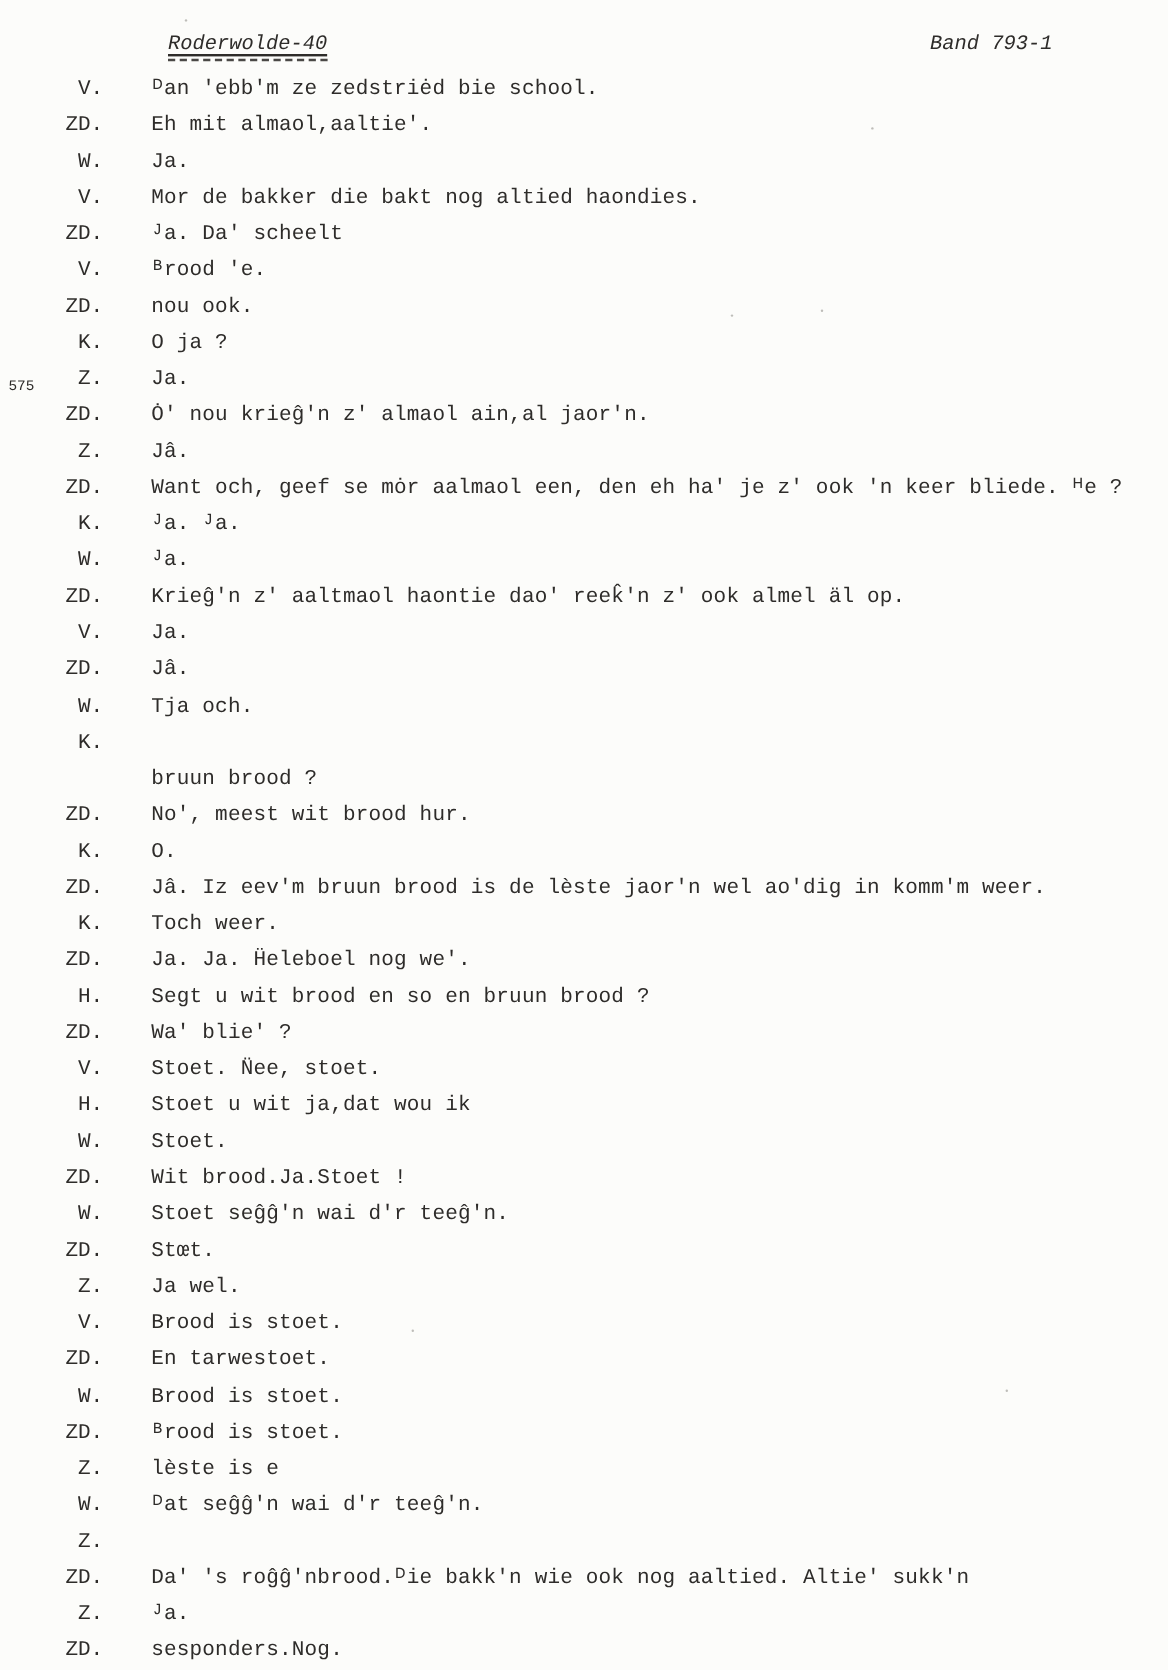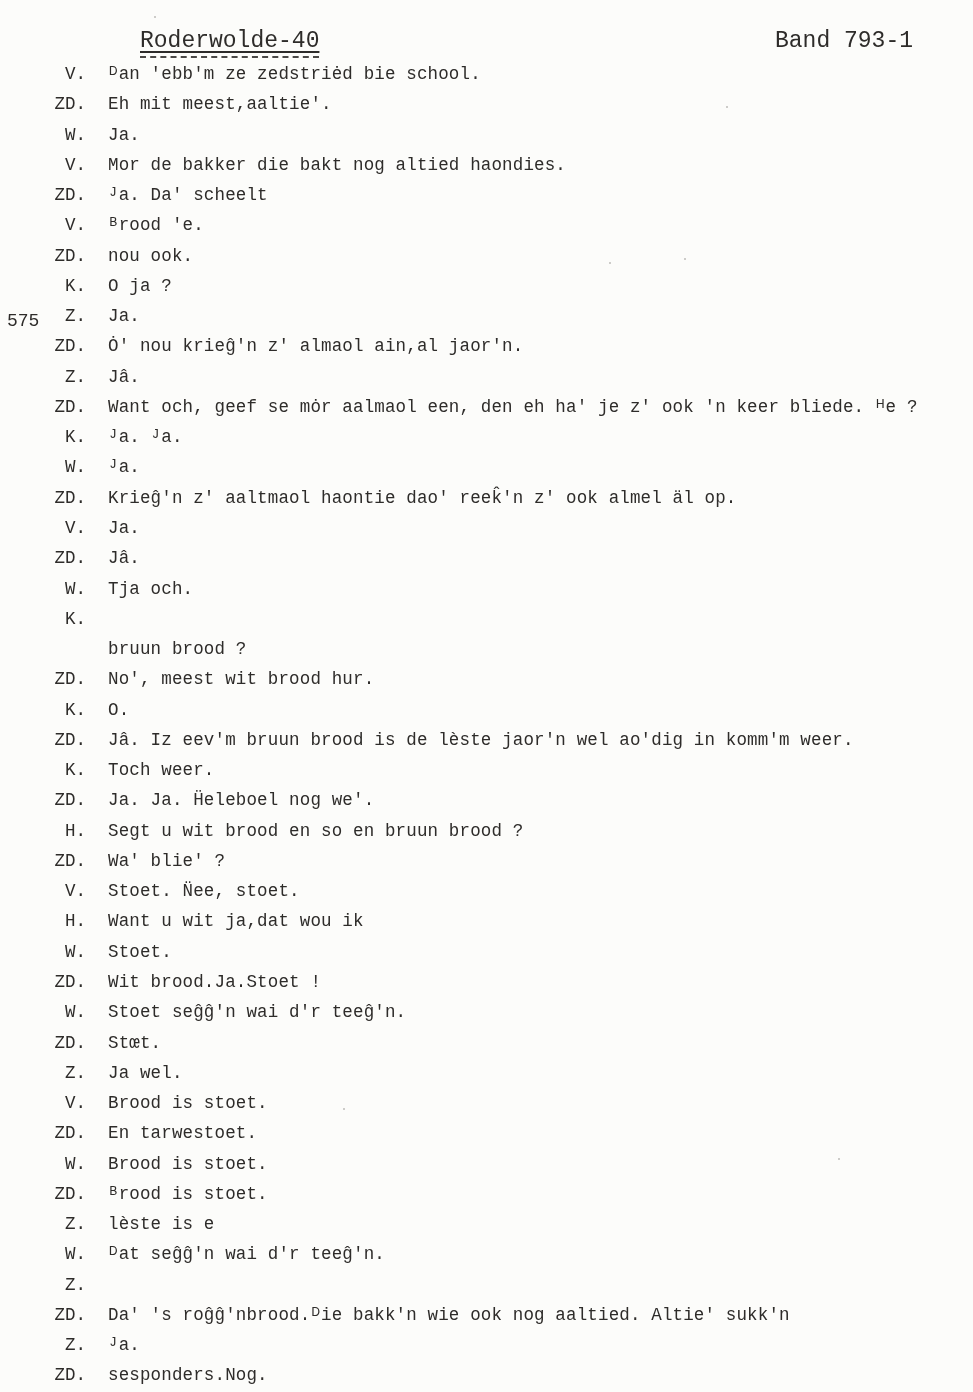--- a/index.html
+++ b/index.html
@@ -5,21 +5,21 @@
   html,body{margin:0;padding:0;}
   body{
     width:973px;height:1392px;
     background:#fcfcfa;
     font-family:"Liberation Mono","DejaVu Sans Mono","DejaVu Sans",monospace;
     color:#2e2c2a;
     overflow:hidden;
   }
   .page{position:relative;width:973px;height:1392px;overflow:hidden;}
 
-  .header{position:absolute;top:28px;left:0;width:100%;height:34px;font-size:23px;}
+  .header{position:absolute;top:28px;left:0;width:100%;height:34px;font-size:17px;font-style:italic;}
   .title{
     position:absolute;left:140px;top:0;
     padding-bottom:2px;
     border-bottom:2px dashed #4a4846;
     box-shadow:0 -1px 0 0 transparent;
     text-decoration:underline;
     text-underline-offset:4px;
     text-decoration-thickness:1.5px;
   }
   .band{position:absolute;left:775px;top:0;}
@@ -29,25 +29,25 @@
     display:flex;
     align-items:baseline;
     height:30.27px;
     line-height:30.27px;
     font-size:17.5px;
     white-space:pre;
   }
   .margin-num{
     flex:0 0 48px;width:48px;
     padding-left:7px;box-sizing:border-box;
-    font-size:18px;
+    font-size:12px;
     position:relative;top:5px;
   }
   .speaker{flex:0 0 38px;text-align:right;}
-  .text{margin-left:22px;letter-spacing:0.15px;}
+  .text{margin-left:40px;letter-spacing:0.15px;}
 
   
   .speck{position:absolute;background:#8a8884;border-radius:50%;opacity:.55;}
   .s1{left:154px;top:16px;width:2px;height:2px;}
   .s2{left:726px;top:106px;width:2px;height:2px;}
   .s3{left:609px;top:262px;width:2px;height:2px;}
   .s4{left:684px;top:258px;width:2px;height:2px;}
   .s5{left:838px;top:1158px;width:2px;height:2px;}
   .s6{left:343px;top:1108px;width:2px;height:2px;}
 </style>
@@ -70,21 +70,21 @@
   <div class="transcript" id="transcript">
   <div class="line">
     <span class="margin-num"></span>
     <span class="speaker">V.</span>
     <span class="text">ᴰan 'ebb'm ze zedstriėd bie school.</span>
   </div>
 
   <div class="line">
     <span class="margin-num"></span>
     <span class="speaker">ZD.</span>
-    <span class="text">Eh mit meest,aaltie'.</span>
+    <span class="text">Eh mit almaol,aaltie'.</span>
   </div>
 
   <div class="line">
     <span class="margin-num"></span>
     <span class="speaker">W.</span>
     <span class="text">Ja.</span>
   </div>
 
   <div class="line">
     <span class="margin-num"></span>
@@ -231,21 +231,21 @@
 
   <div class="line">
     <span class="margin-num"></span>
     <span class="speaker">V.</span>
     <span class="text">Stoet. N̈ee, stoet.</span>
   </div>
 
   <div class="line">
     <span class="margin-num"></span>
     <span class="speaker">H.</span>
-    <span class="text">Want u wit ja,dat wou ik</span>
+    <span class="text">Stoet u wit ja,dat wou ik</span>
   </div>
 
   <div class="line">
     <span class="margin-num"></span>
     <span class="speaker">W.</span>
     <span class="text">Stoet.</span>
   </div>
 
   <div class="line">
     <span class="margin-num"></span>

